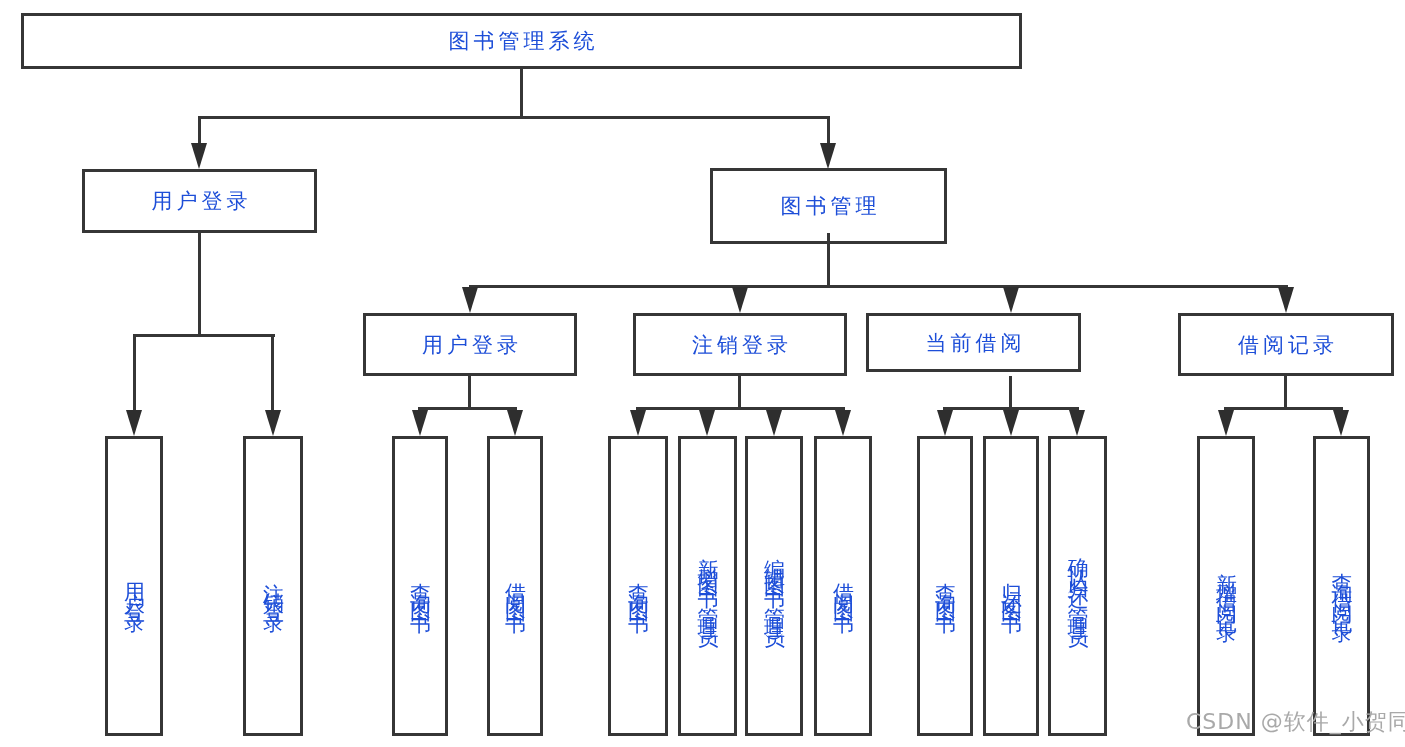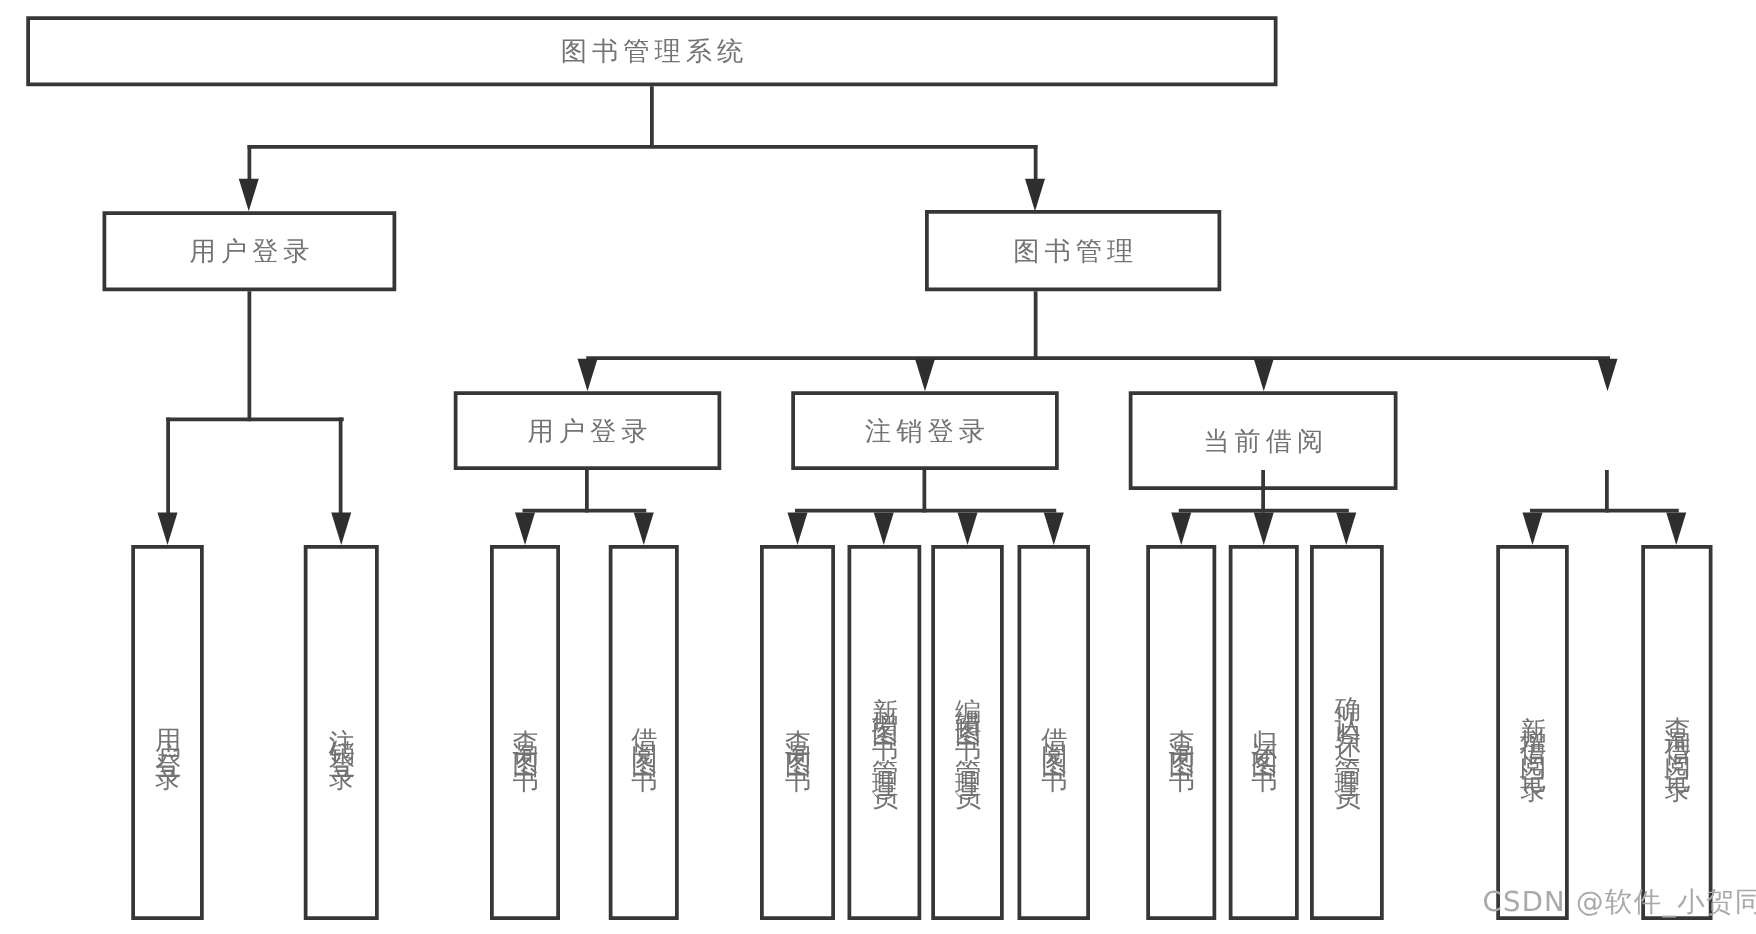--- a/index.html
+++ b/index.html
@@ -3,21 +3,21 @@
 <meta charset="utf-8">
 <style>
   html,body { margin:0; padding:0; background:#ffffff; }
   #stage {
     position:relative; width:1405px; height:747px; background:#ffffff;
     font-family:"DejaVu Sans","Liberation Sans",sans-serif; overflow:hidden;
   }
   .box {
     position:absolute; background:#ffffff; border:3px solid #363636;
     box-sizing:border-box; display:flex; align-items:center; justify-content:center;
-    color:#737373;
+    color:#1d4ed8;
   }
   .h { font-size:21px; letter-spacing:4px; text-indent:4px; white-space:nowrap; }
   .v {
     writing-mode:vertical-rl; font-size:21px; letter-spacing:10px;
     line-height:1; white-space:nowrap;
   }
   .vl { position:absolute; width:3px; background:#363636; }
   .hl { position:absolute; height:3px; background:#363636; }
   .ar {
     position:absolute; width:0; height:0;
@@ -37,39 +37,40 @@
   <div class="box h" style="left:21px;top:13px;width:1001px;height:56px;">图书管理系统</div>
 
   <div class="vl" style="left:520px;top:69px;height:49px;"></div>
   <div class="hl" style="left:198px;top:116px;width:632px;"></div>
   <div class="vl" style="left:198px;top:116px;height:29px;"></div>
   <div class="ar" style="left:191px;top:143px;"></div>
   <div class="vl" style="left:827px;top:116px;height:29px;"></div>
   <div class="ar" style="left:820px;top:143px;"></div>
 
   <div class="box h" style="left:82px;top:169px;width:235px;height:64px;">用户登录</div>
-  <div class="box h" style="left:740px;top:168px;width:237px;height:65px;">图书管理</div>
+  <div class="box h" style="left:710px;top:168px;width:237px;height:76px;">图书管理</div>
 
   <div class="vl" style="left:198px;top:233px;height:104px;"></div>
   <div class="hl" style="left:133px;top:334px;width:142px;"></div>
   <div class="vl" style="left:133px;top:334px;height:78px;"></div>
   <div class="ar" style="left:126px;top:410px;"></div>
   <div class="vl" style="left:271px;top:334px;height:78px;"></div>
   <div class="ar" style="left:265px;top:410px;"></div>
 
   <div class="vl" style="left:827px;top:233px;height:55px;"></div>
   <div class="hl" style="left:469px;top:285px;width:819px;"></div>
   <div class="ar" style="left:462px;top:287px;"></div>
   <div class="ar" style="left:732px;top:287px;"></div>
   <div class="ar" style="left:1003px;top:287px;"></div>
   <div class="ar" style="left:1278px;top:287px;"></div>
 
   <div class="box h" style="left:363px;top:313px;width:214px;height:63px;">用户登录</div>
   <div class="box h" style="left:633px;top:313px;width:214px;height:63px;">注销登录</div>
-  <div class="box h" style="left:903px;top:313px;width:215px;height:79px;">当前借阅</div>
+  <div class="box h" style="left:866px;top:313px;width:215px;height:59px;">当前借阅</div>
+  <div class="box h" style="left:1178px;top:313px;width:216px;height:63px;">借阅记录</div>
 
   <div class="vl" style="left:468px;top:376px;height:34px;"></div>
   <div class="hl" style="left:418px;top:407px;width:99px;"></div>
   <div class="ar" style="left:412px;top:410px;"></div>
   <div class="ar" style="left:507px;top:410px;"></div>
 
   <div class="vl" style="left:738px;top:376px;height:34px;"></div>
   <div class="hl" style="left:636px;top:407px;width:209px;"></div>
   <div class="ar" style="left:630px;top:410px;"></div>
   <div class="ar" style="left:699px;top:410px;"></div>

